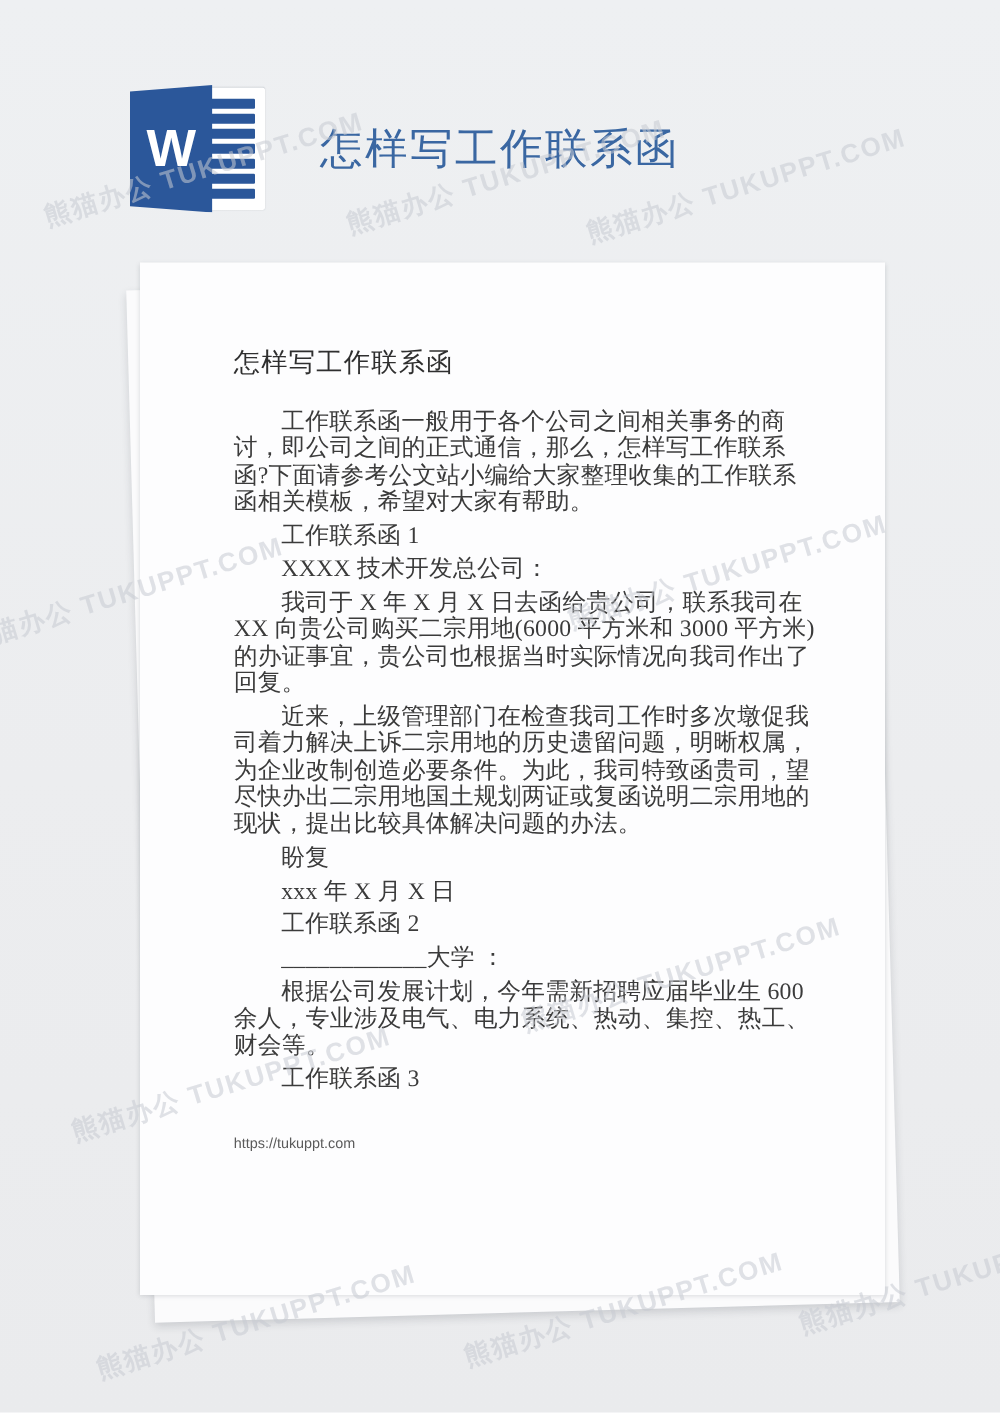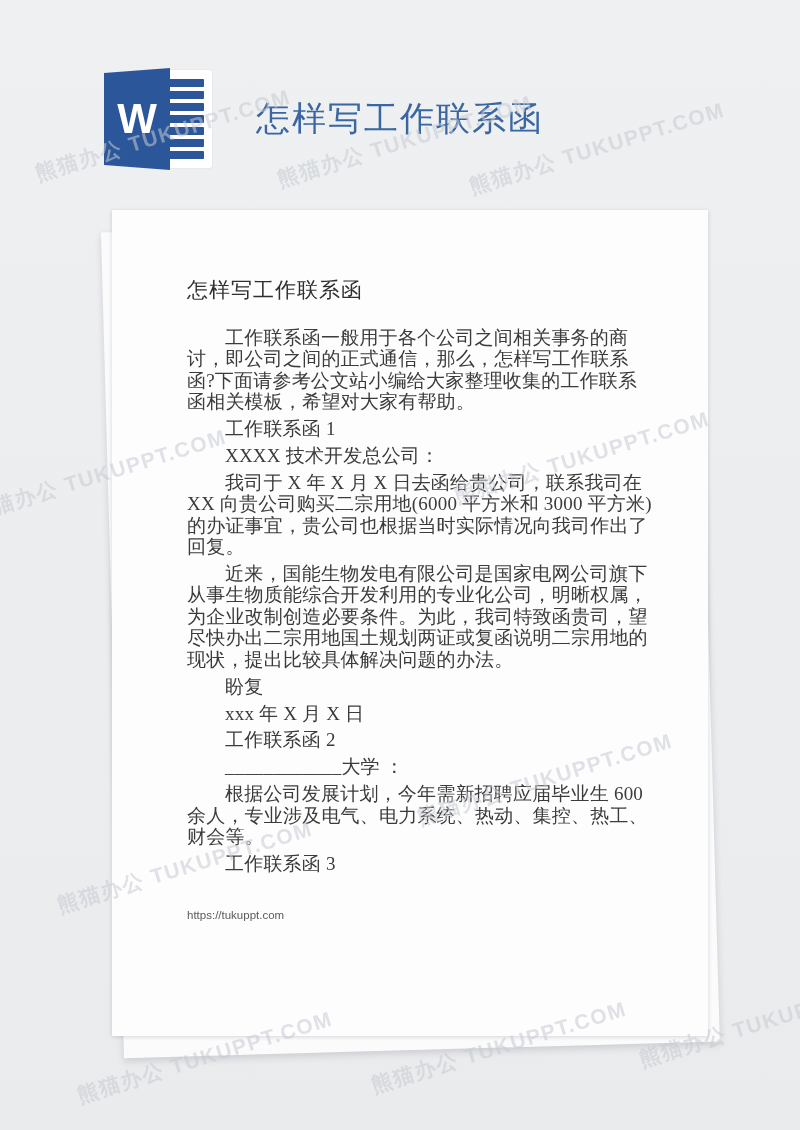--- a/index.html
+++ b/index.html
@@ -126,21 +126,21 @@
 </div>
 
 <div class="back-sheet"></div>
 
 <div class="doc-page">
   <h1 class="doc-title">怎样写工作联系函</h1>
   <p>工作联系函一般用于各个公司之间相关事务的商讨，即公司之间的正式通信，那么，怎样写工作联系函?下面请参考公文站小编给大家整理收集的工作联系函相关模板，希望对大家有帮助。</p>
   <p>工作联系函 1</p>
   <p>XXXX 技术开发总公司：</p>
   <p>我司于 X 年 X 月 X 日去函给贵公司，联系我司在 XX 向贵公司购买二宗用地(6000 平方米和 3000 平方米)的办证事宜，贵公司也根据当时实际情况向我司作出了回复。</p>
-  <p>近来，国能生物发电有限公司是国家电网公司旗下从事生物质能综合开发利用的专业化公司，明晰权属，为企业改制创造必要条件。为此，我司特致函贵司，望尽快办出二宗用地国土规划两证或复函说明二宗用地的现状，提出比较具体解决问题的办法。</p>
+  <p>近来，上级管理部门在检查我司工作时多次墩促我司着力解决上诉二宗用地的历史遗留问题，明晰权属，为企业改制创造必要条件。为此，我司特致函贵司，望尽快办出二宗用地国土规划两证或复函说明二宗用地的现状，提出比较具体解决问题的办法。</p>
   <p>盼复</p>
   <p>xxx 年 X 月 X 日</p>
   <p>工作联系函 2</p>
   <p>____________大学 ：</p>
   <p>根据公司发展计划，今年需新招聘应届毕业生 600 余人，专业涉及电气、电力系统、热动、集控、热工、财会等。</p>
   <p>工作联系函 3</p>
   <a class="source-link" href="#">https://tukuppt.com</a>
 </div>
 
 </body></html>

